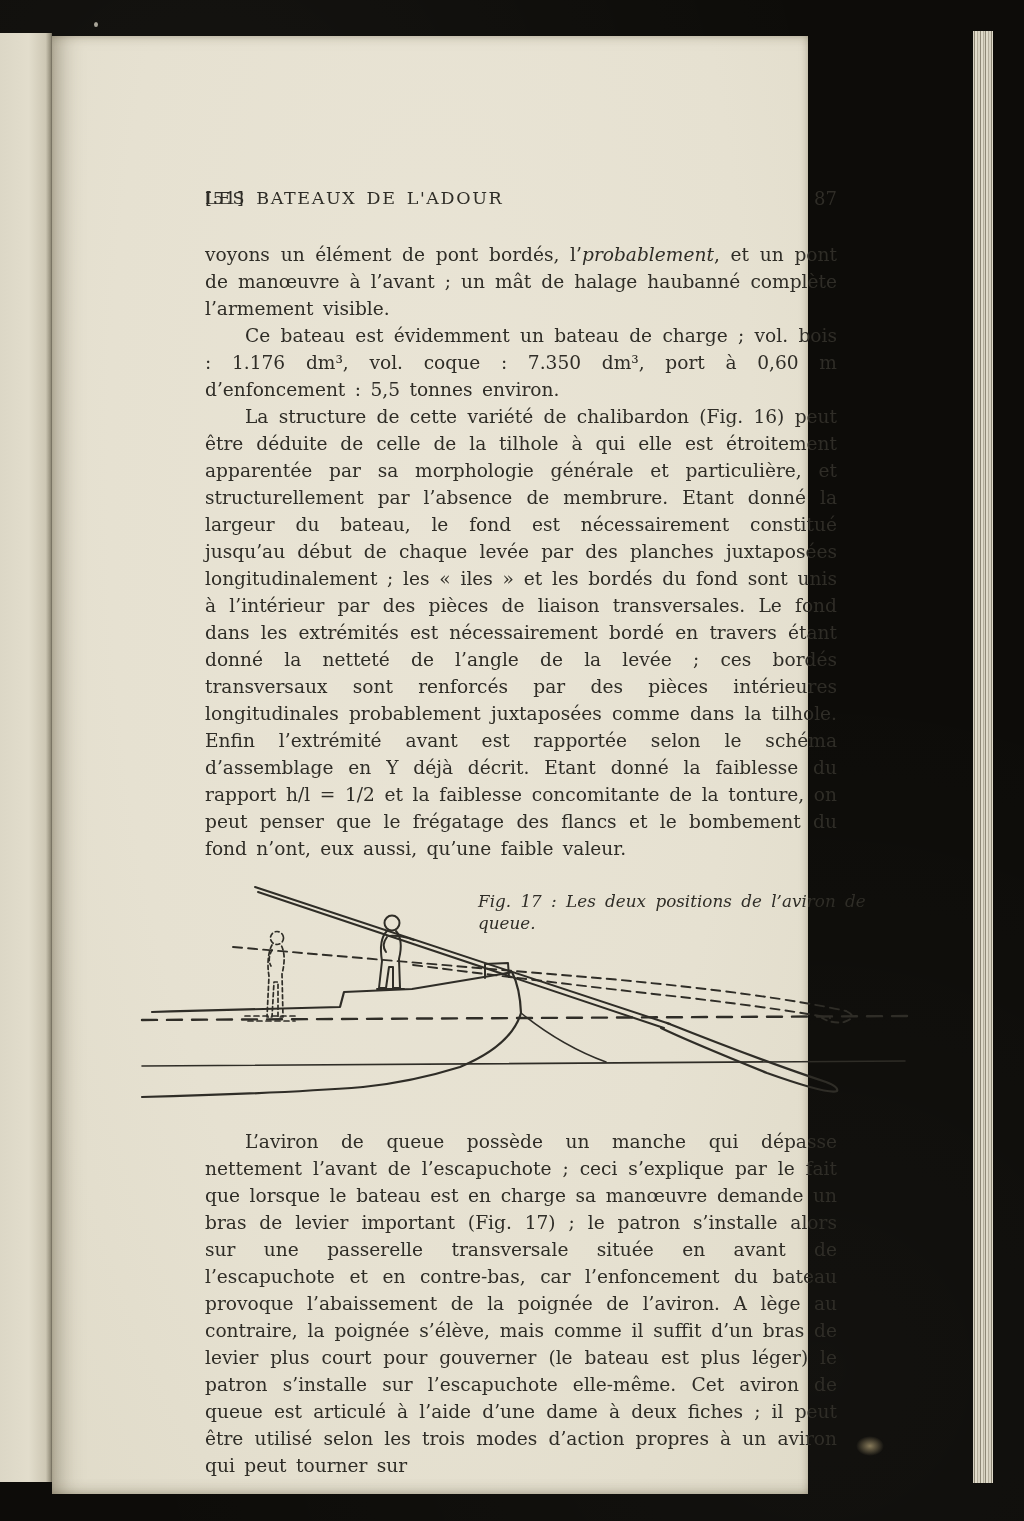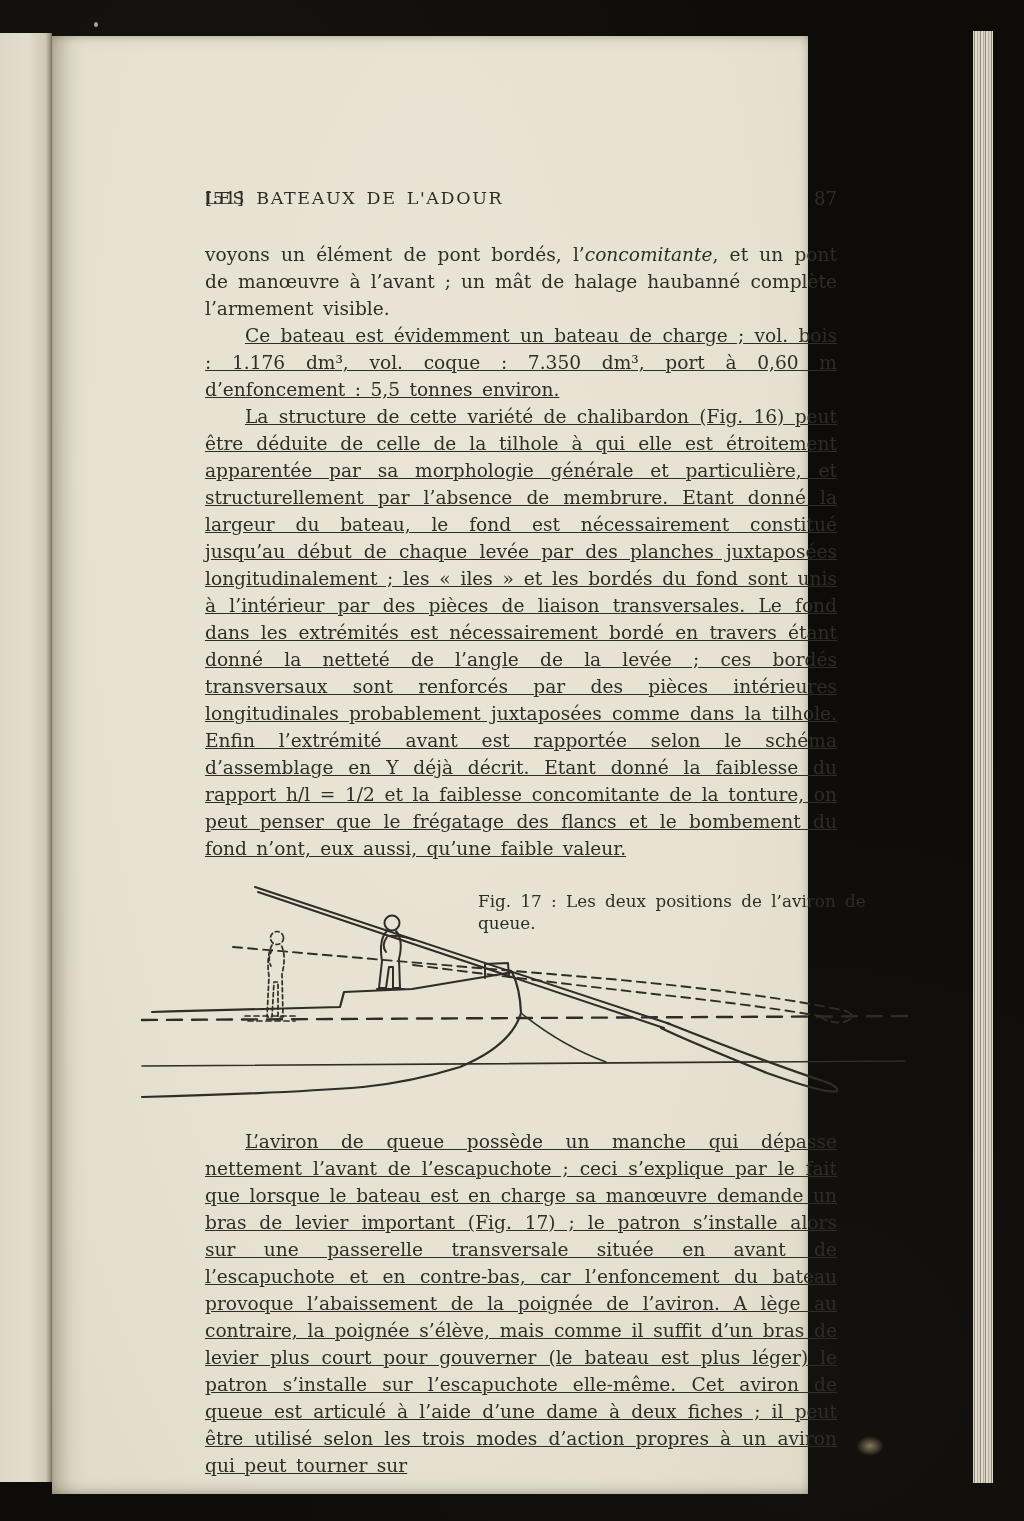--- a/index.html
+++ b/index.html
@@ -57,27 +57,28 @@
   .header .section{position:absolute;left:0;top:0;letter-spacing:1px;}
   .header .title{position:absolute;left:0;right:0;text-align:left;letter-spacing:1.6px;word-spacing:3px;}
   .header .pageno{position:absolute;right:0;top:0;font-size:18px;}
   
   .content{
     position:absolute;left:153px;top:205px;width:632px;
     font-size:18.6px;line-height:27px;
     text-align:justify;word-spacing:3.5px;
   }
   .content p{margin:0;padding:0;}
-  .content p.indent{text-indent:40px;text-decoration:underline;}
+  .content p.indent{text-indent:40px;}
   .content i{font-style:italic;}
   
   .figure{
     position:relative;
     width:790px;height:252px;
     margin:8px 0 6px -75px;
+    font-style:italic;
   }
   .figure svg{position:absolute;left:0;top:0;}
   .figure .caption{
     position:absolute;left:348px;top:20px;width:442px;
     font-size:16.8px;line-height:22px;text-align:left;
     word-spacing:4px;text-indent:0;
   }
 </style>
 </head>
 <body>
@@ -90,21 +91,21 @@
 <div class="page">
   <div class="stain"></div>
 
   <div class="header ink">
     <span class="section">[51]</span>
     <span class="title">LES BATEAUX DE L'ADOUR</span>
     <span class="pageno">87</span>
   </div>
 
   <div class="content ink">
-    <p><span>voyons un élément de pont bordés, l’</span><i>concomitante</i><span>, et un pont de manœuvre à l’avant ; un mât de halage haubanné complète l’armement visible.</span></p>
+    <p><span>voyons un élément de pont bordés, l’</span><i>probablement</i><span>, et un pont de manœuvre à l’avant ; un mât de halage haubanné complète l’armement visible.</span></p>
     <p class="indent">Ce bateau est évidemment un bateau de charge ; vol. bois : 1.176 dm³, vol. coque : 7.350 dm³, port à 0,60 m d’enfoncement : 5,5 tonnes environ.</p>
     <p class="indent">La structure de cette variété de chalibardon (Fig. 16) peut être déduite de celle de la tilhole à qui elle est étroitement apparentée par sa morphologie générale et particulière, et structurellement par l’absence de membrure. Etant donné la largeur du bateau, le fond est nécessairement constitué jusqu’au début de chaque levée par des planches juxtaposées longitudinalement ; les « iles » et les bordés du fond sont unis à l’intérieur par des pièces de liaison transversales. Le fond dans les extrémités est nécessairement bordé en travers étant donné la netteté de l’angle de la levée ; ces bordés transversaux sont renforcés par des pièces intérieures longitudinales probablement juxtaposées comme dans la tilhole. Enfin l’extrémité avant est rapportée selon le schéma d’assemblage en Y déjà décrit. Etant donné la faiblesse du rapport h/l = 1/2 et la faiblesse concomitante de la tonture, on peut penser que le frégatage des flancs et le bombement du fond n’ont, eux aussi, qu’une faible valeur.</p>
 
     <div class="figure">
       <svg width="790" height="252" viewBox="0 0 790 252">
         <g fill="none" stroke="#2f2d27" stroke-linecap="round" stroke-linejoin="round">
 
           <path d="M 12 150 L 782 146" stroke-width="2.4" stroke-dasharray="15 10"></path>
 
           <path d="M 12 196 L 775 191" stroke-width="1.6"></path>

